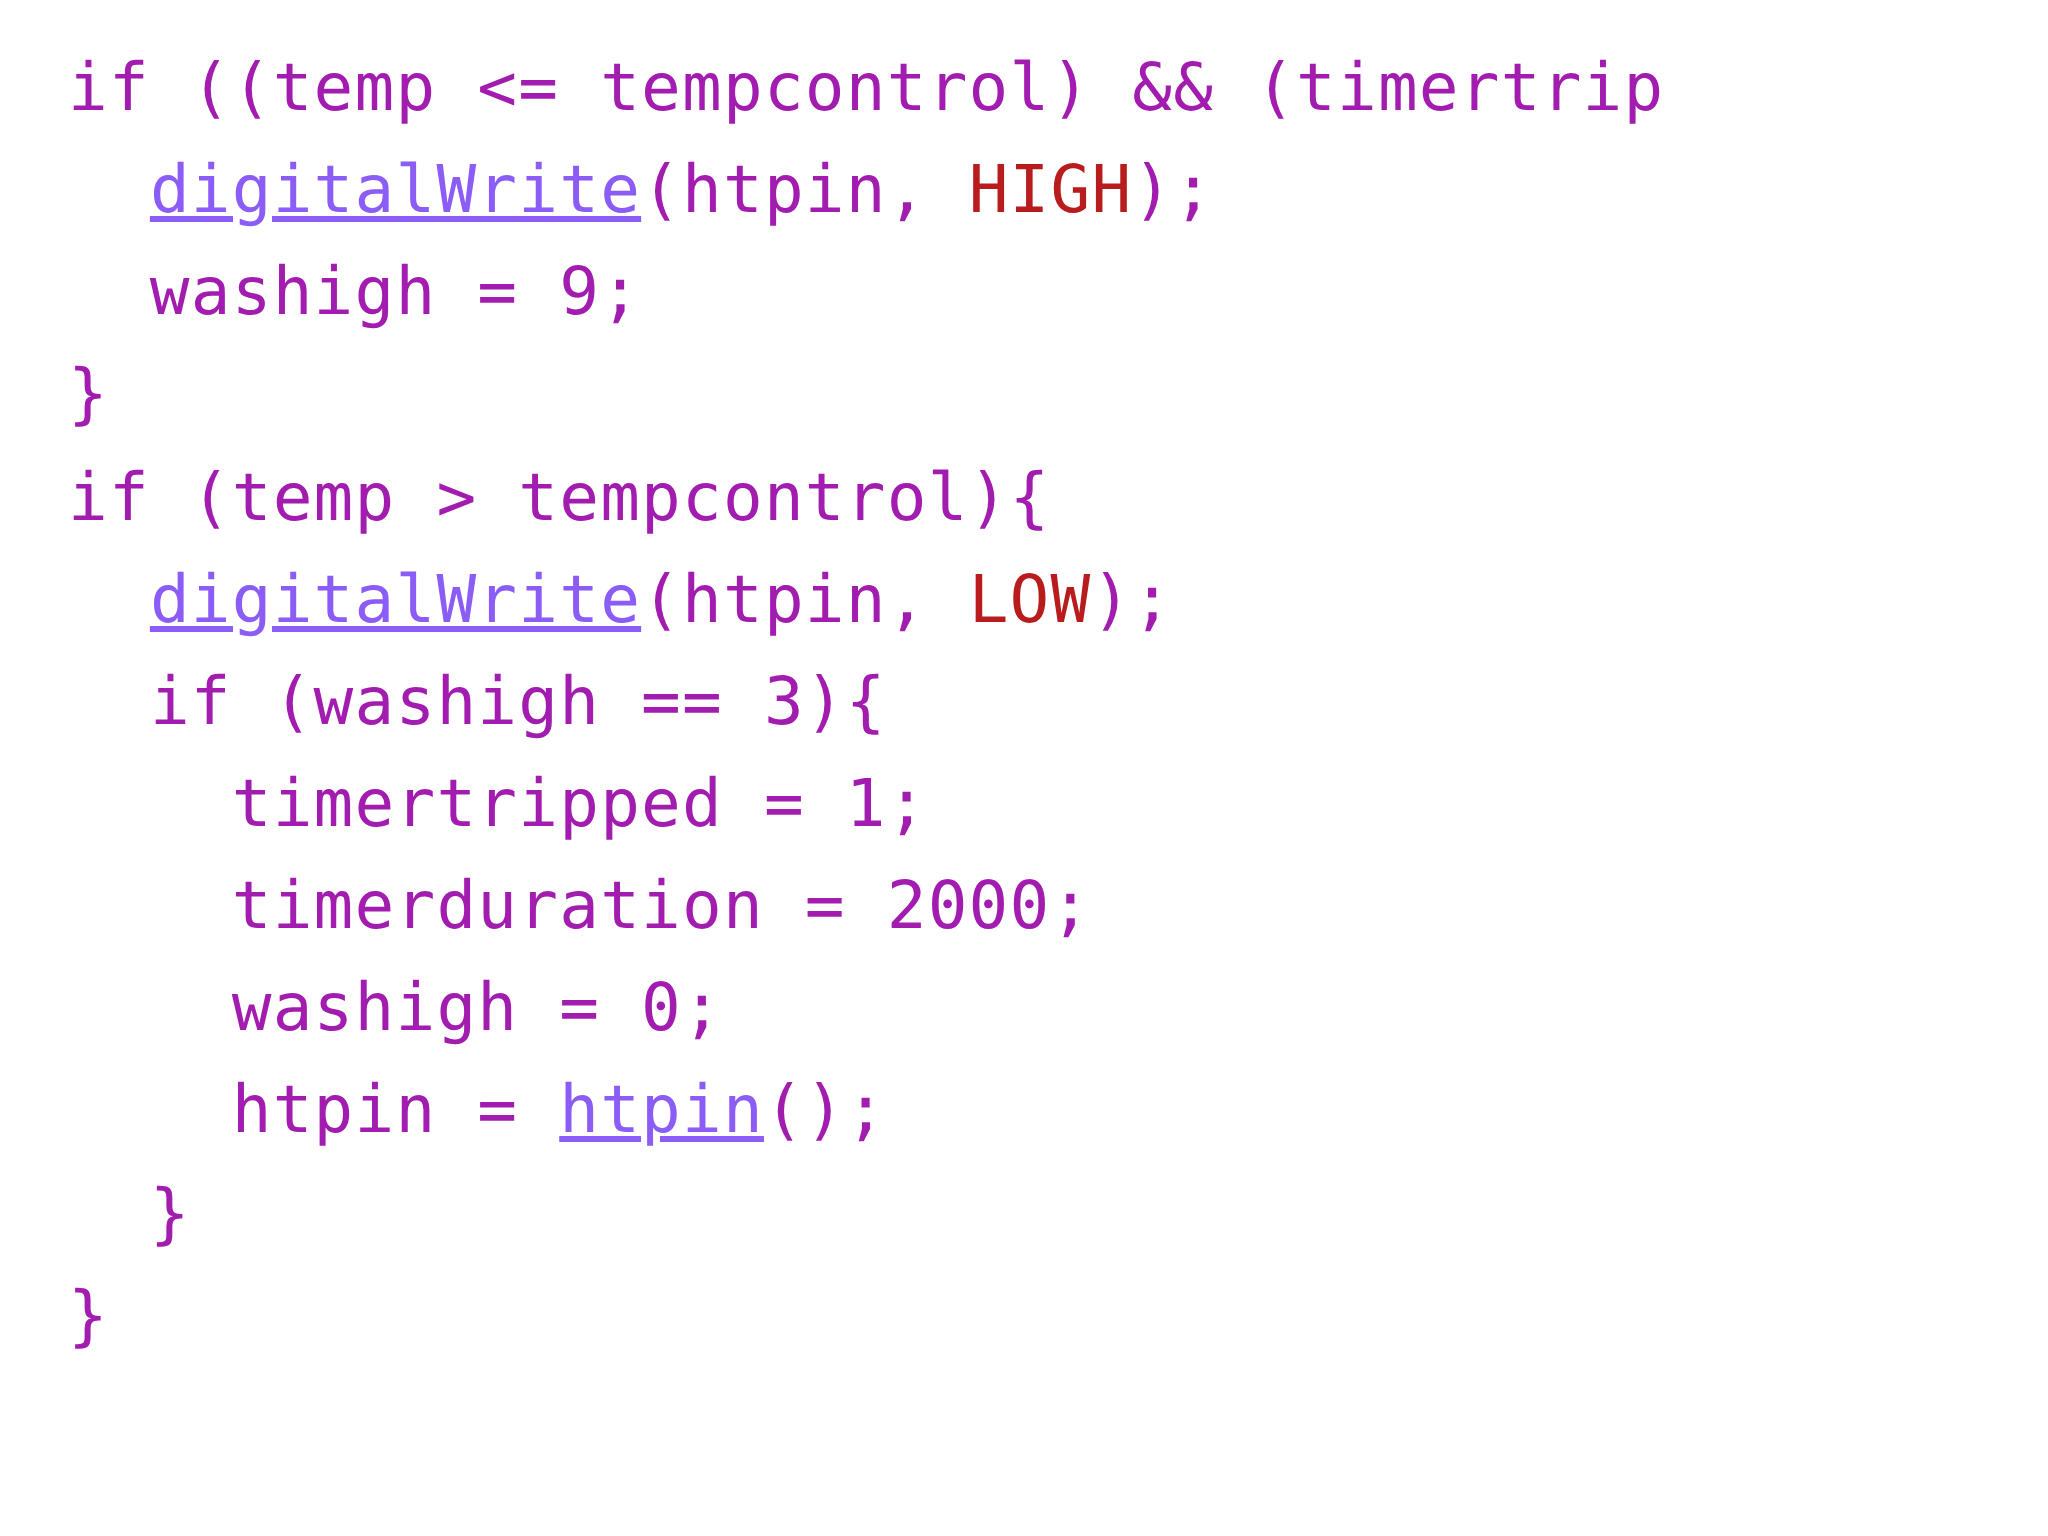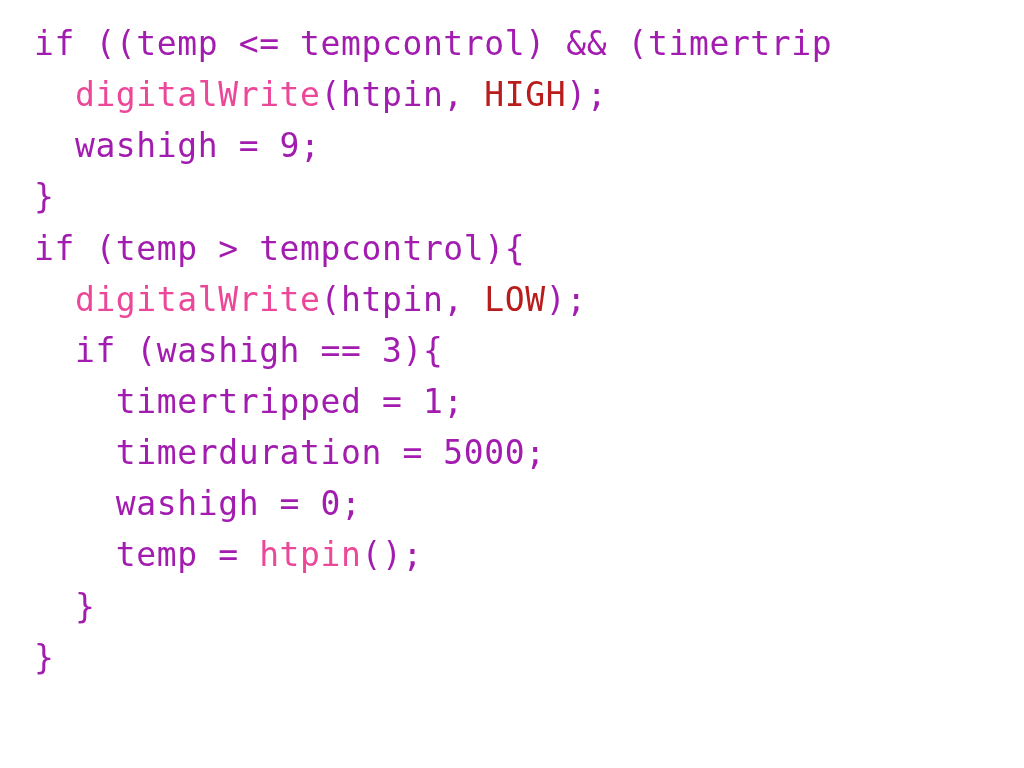--- a/index.html
+++ b/index.html
@@ -14,32 +14,32 @@
     margin: 0;
     padding: 18px 0 0 34px;
     font-family: "Consolas", "Menlo", "DejaVu Sans Mono", monospace;
     font-size: 33px;
     line-height: 1.55;
     letter-spacing: 0.6px;
     color: #444444;
     white-space: pre;
   }
   .kw   { color: #a21caf; }  
-  .fn   { color: #ec4899; }  
+  .fn   { color: #8b5cf6; text-decoration: underline; }  
   .con  { color: #b91c1c; }  
   .txt  { color: #a21caf; }  
 </style>
 </head>
 <body>
 
 <pre class="code"><span><span class="kw">if</span><span class="txt"> ((temp &lt;= tempcontrol) &amp;&amp; (timertrip</span></span>
 <span><span class="txt">  </span><span class="fn">digitalWrite</span><span class="txt">(htpin, </span><span class="con">HIGH</span><span class="txt">);</span></span>
 <span><span class="txt">  washigh = 9;</span></span>
 <span><span class="txt">}</span></span>
 <span><span class="kw">if</span><span class="txt"> (temp &gt; tempcontrol){</span></span>
 <span><span class="txt">  </span><span class="fn">digitalWrite</span><span class="txt">(htpin, </span><span class="con">LOW</span><span class="txt">);</span></span>
 <span><span class="txt">  </span><span class="kw">if</span><span class="txt"> (washigh == 3){</span></span>
 <span><span class="txt">    timertripped = 1;</span></span>
-<span><span class="txt">    timerduration = 5000;</span></span>
+<span><span class="txt">    timerduration = 2000;</span></span>
 <span><span class="txt">    washigh = 0;</span></span>
-<span><span class="txt">    temp = </span><span class="fn">htpin</span><span class="txt">();</span></span>
+<span><span class="txt">    htpin = </span><span class="fn">htpin</span><span class="txt">();</span></span>
 <span><span class="txt">  }</span></span>
 <span><span class="txt">}</span></span></pre>
 
 </body></html>

